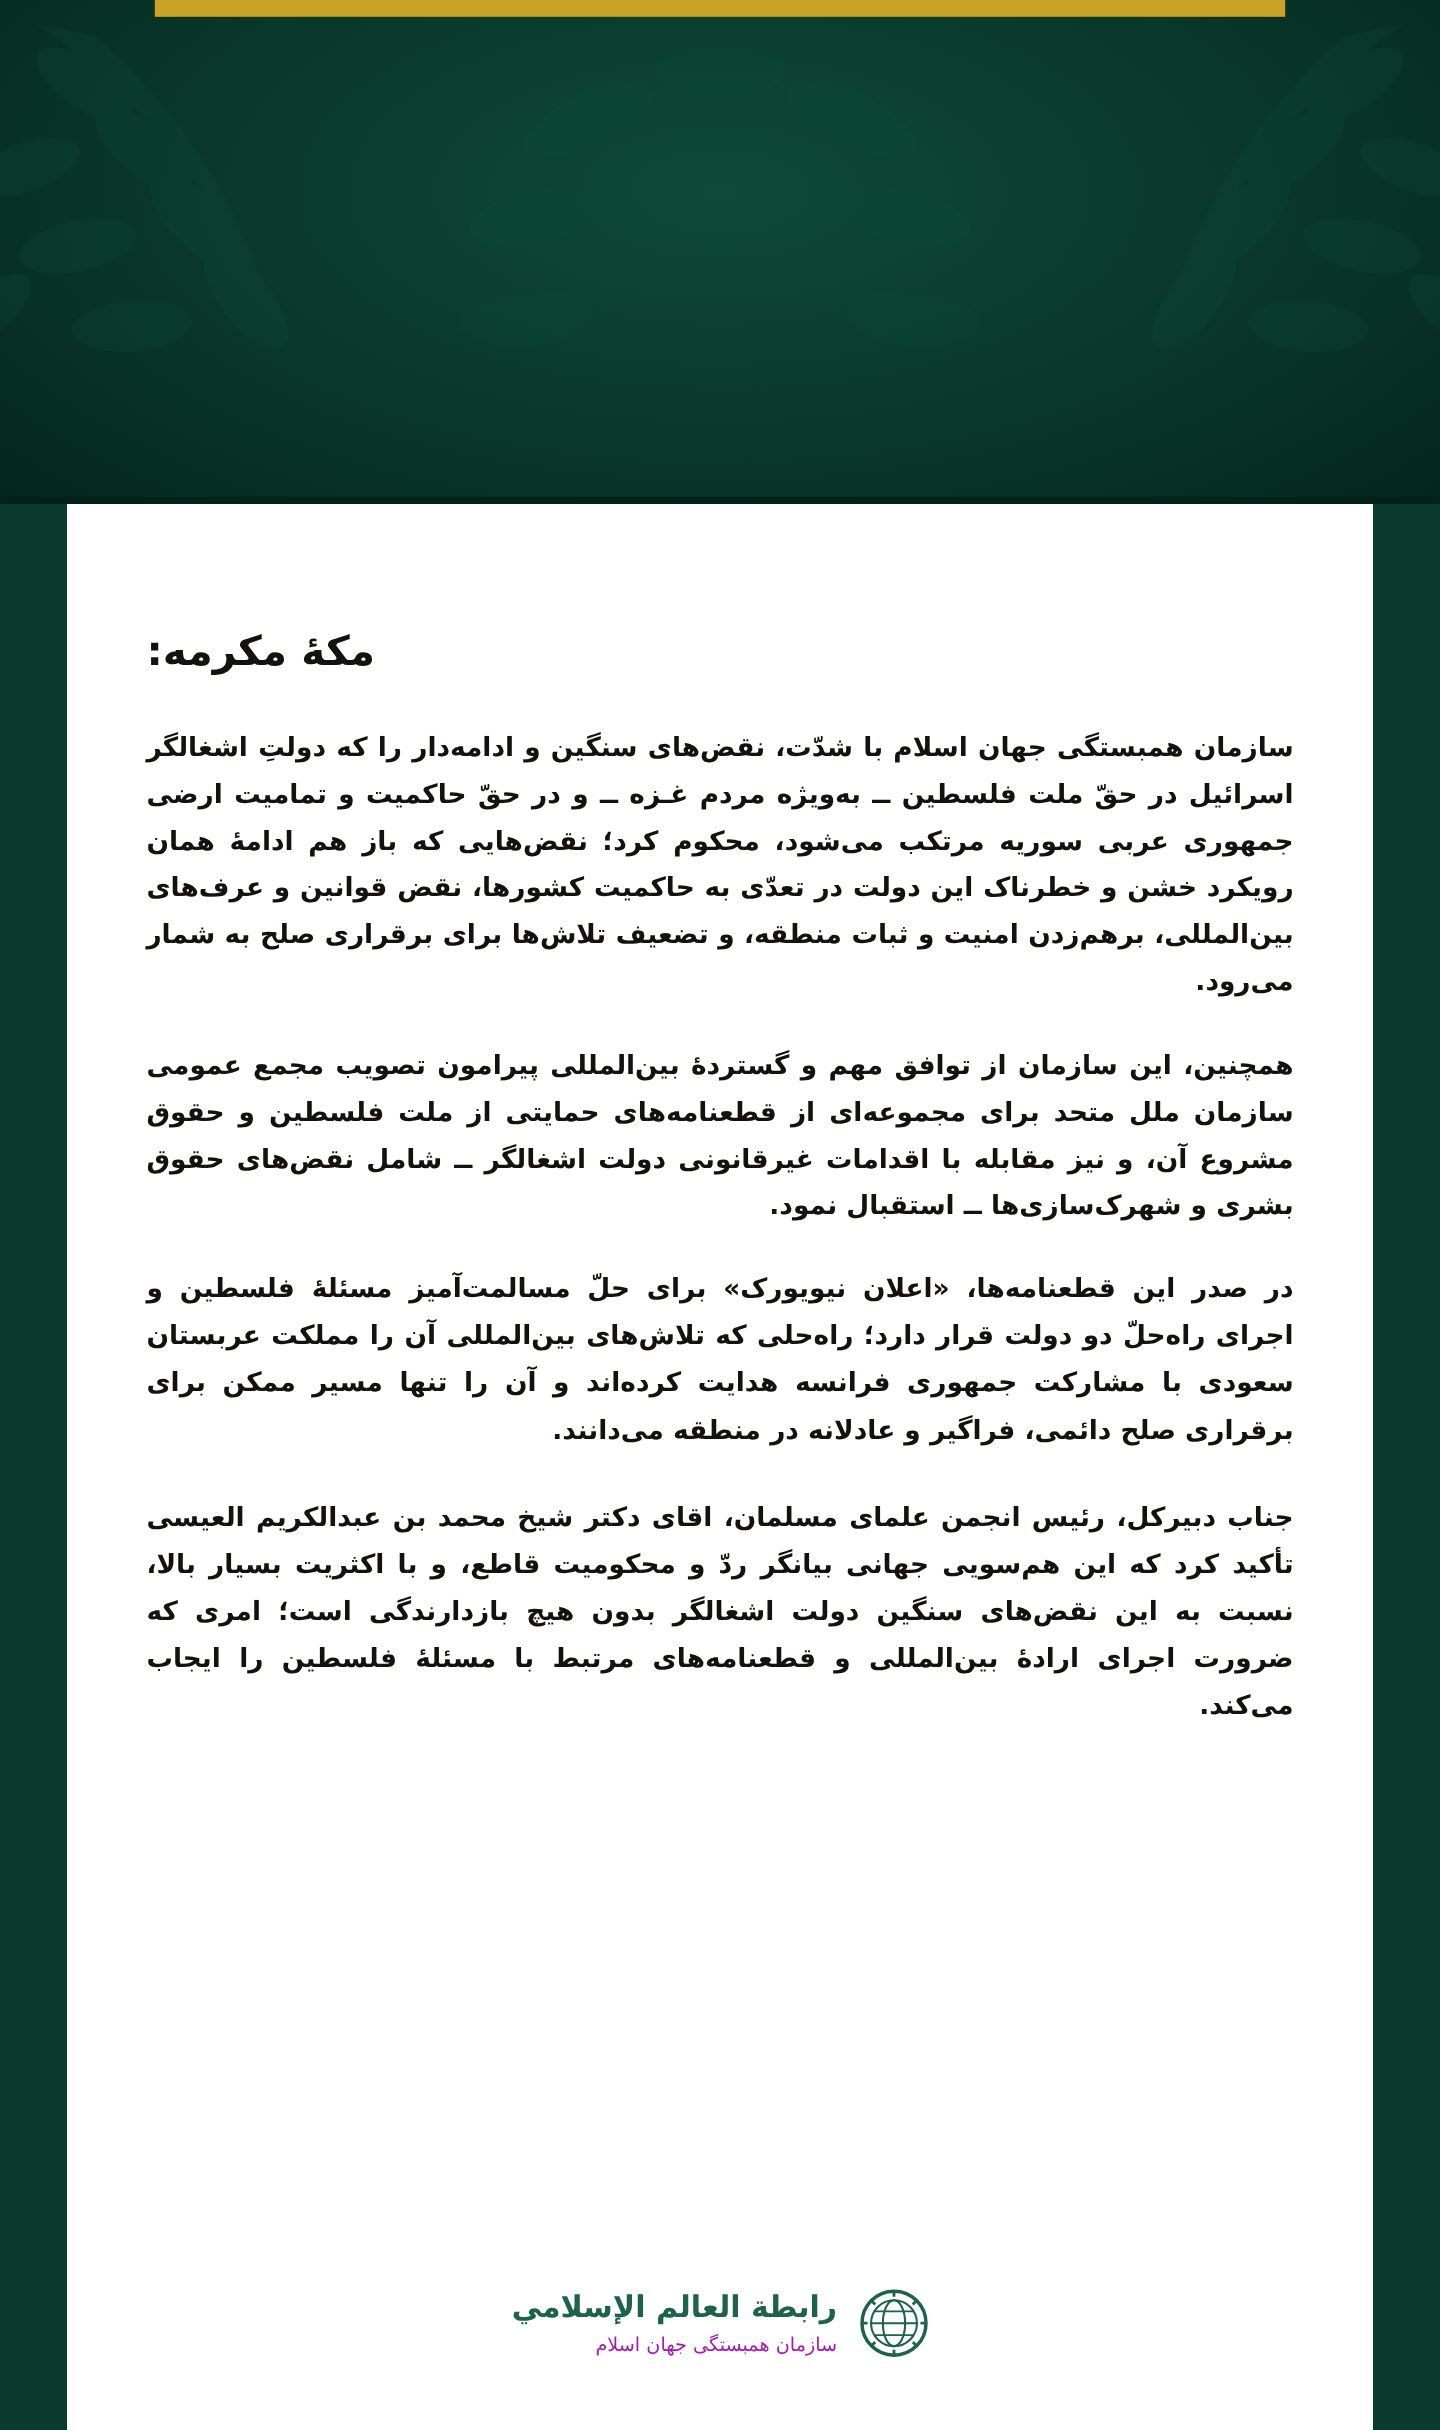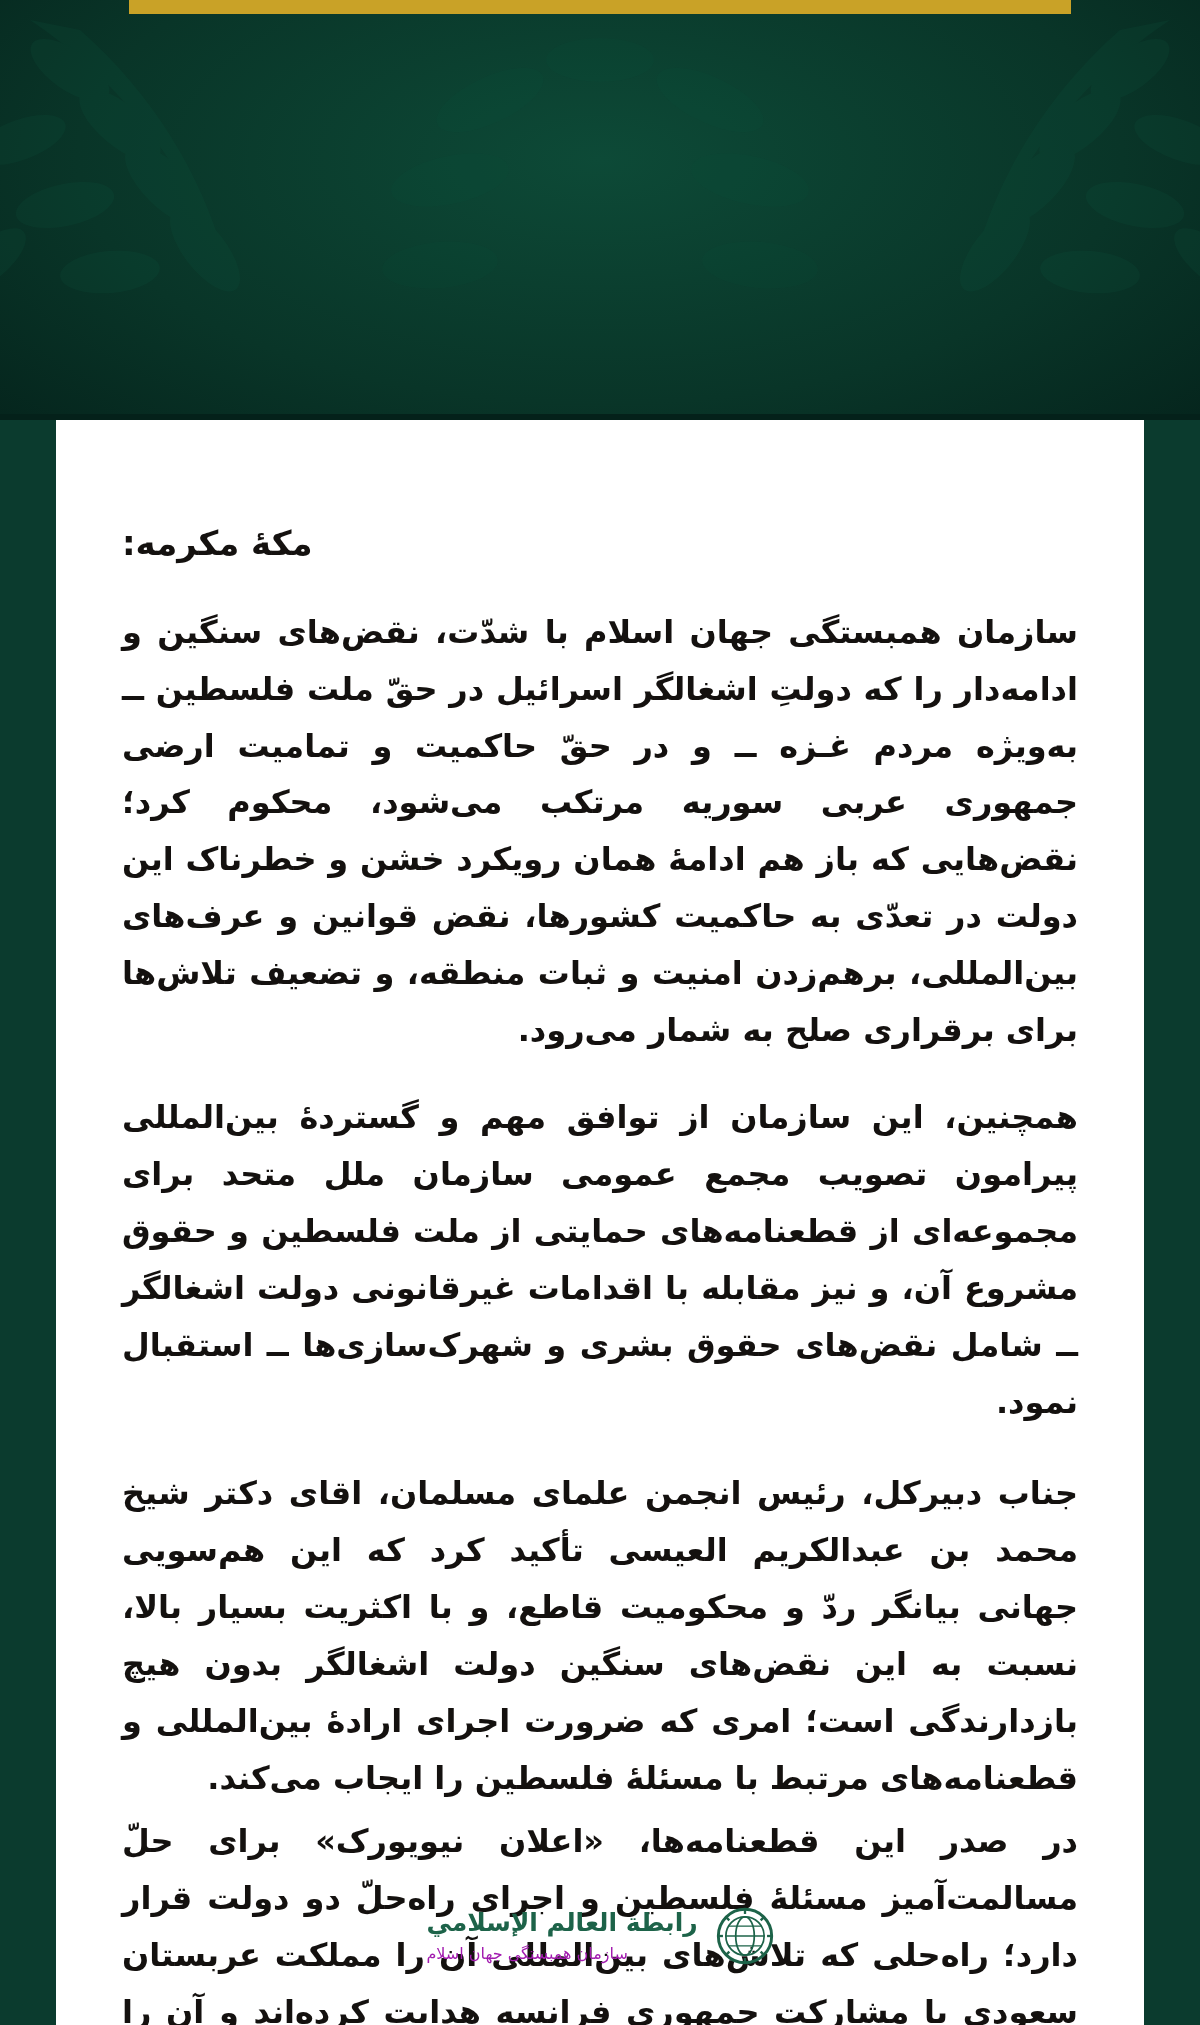--- a/index.html
+++ b/index.html
@@ -105,21 +105,21 @@
 
   .salutation {
     font-size: 34px;
     font-weight: bold;
     margin: 0 0 36px 0;
     text-align: left;
     line-height: 1.4;
   }
 
   .para {
-    font-size: 32px;
+    font-size: 22px;
     line-height: 1.78;
     margin: 0 0 30px 0;
     text-align: justify;
     text-justify: inter-word;
     font-weight: 600;
   }
   .para.tight {
     margin-bottom: 6px;
   }
   .para.gap-lg {
@@ -132,21 +132,21 @@
     left: 0;
     right: 0;
     bottom: 60px;
     display: flex;
     flex-direction: row-reverse;
     align-items: center;
     justify-content: center;
     gap: 18px;
   }
   .footer-text-block {
-    text-align: left;
+    text-align: right;
     color: #1f6b4f;
     direction: rtl;
   }
   .footer-arabic {
     font-size: 25px;
     font-weight: bold;
     color: #1d6349;
     letter-spacing: 0;
     line-height: 1.2;
   }
@@ -220,23 +220,23 @@
   <div class="sheet">
     <div class="content">
 
       <div class="salutation">مکهٔ مکرمه:</div>
 
       <p class="para">سازمان همبستگی جهان اسلام با شدّت، نقض‌های سنگین و ادامه‌دار را که دولتِ اشغالگر اسرائیل در حقّ ملت فلسطین ــ به‌ویژه مردم غـزه ــ و در حقّ حاکمیت و تمامیت ارضی جمهوری عربی سوریه مرتکب می‌شود، محکوم کرد؛ نقض‌هایی که باز هم ادامهٔ همان رویکرد خشن و خطرناک این دولت در تعدّی به حاکمیت کشورها، نقض قوانین و عرف‌های بین‌المللی، برهم‌زدن امنیت و ثبات منطقه، و تضعیف تلاش‌ها برای برقراری صلح به شمار می‌رود.</p>
 
 
       <p class="para">همچنین، این سازمان از توافق مهم و گستردهٔ بین‌المللی پیرامون تصویب مجمع عمومی سازمان ملل متحد برای مجموعه‌ای از قطعنامه‌های حمایتی از ملت فلسطین و حقوق مشروع آن، و نیز مقابله با اقدامات غیرقانونی دولت اشغالگر ــ شامل نقض‌های حقوق بشری و شهرک‌سازی‌ها ــ استقبال نمود.</p>
 
+      <p class="para">در صدر این قطعنامه‌ها، «اعلان نیویورک» برای حلّ مسالمت‌آمیز مسئلهٔ فلسطین و اجرای راه‌حلّ دو دولت قرار دارد؛ راه‌حلی که تلاش‌های بین‌المللی آن را مملکت عربستان سعودی با مشارکت جمهوری فرانسه هدایت کرده‌اند و آن را تنها مسیر ممکن برای برقراری صلح دائمی، فراگیر و عادلانه در منطقه می‌دانند.</p>
+
       <p class="para tight gap-lg">جناب دبیرکل، رئیس انجمن علمای مسلمان، اقای دکتر شیخ محمد بن عبدالکریم العیسی تأکید کرد که این هم‌سویی جهانی بیانگر ردّ و محکومیت قاطع، و با اکثریت بسیار بالا، نسبت به این نقض‌های سنگین دولت اشغالگر بدون هیچ بازدارندگی است؛ امری که ضرورت اجرای ارادهٔ بین‌المللی و قطعنامه‌های مرتبط با مسئلهٔ فلسطین را ایجاب می‌کند.</p>
-
-      <p class="para">در صدر این قطعنامه‌ها، «اعلان نیویورک» برای حلّ مسالمت‌آمیز مسئلهٔ فلسطین و اجرای راه‌حلّ دو دولت قرار دارد؛ راه‌حلی که تلاش‌های بین‌المللی آن را مملکت عربستان سعودی با مشارکت جمهوری فرانسه هدایت کرده‌اند و آن را تنها مسیر ممکن برای برقراری صلح دائمی، فراگیر و عادلانه در منطقه می‌دانند.</p>
     </div>
 
     <div class="footer">
       <div class="footer-text-block">
         <div class="footer-arabic">رابطة العالم الإسلامي</div>
         <div class="footer-persian">سازمان همبستگی جهان اسلام</div>
       </div>
 
       <svg class="footer-emblem" viewBox="0 0 100 100">
         <circle cx="50" cy="50" r="46" fill="none" stroke="#1d6349" stroke-width="5"></circle>

